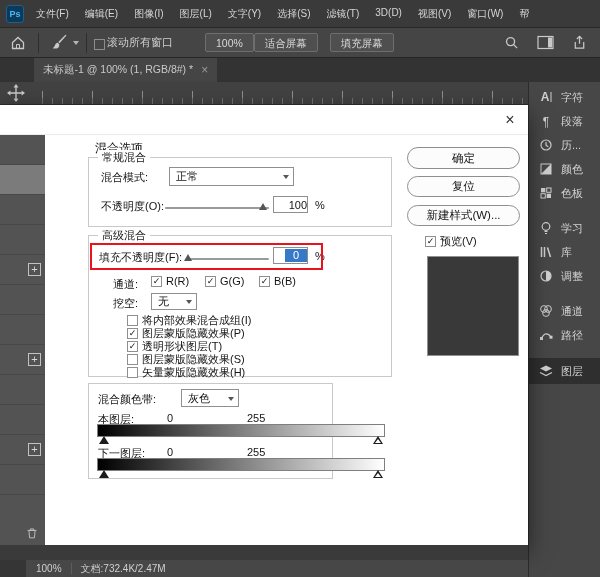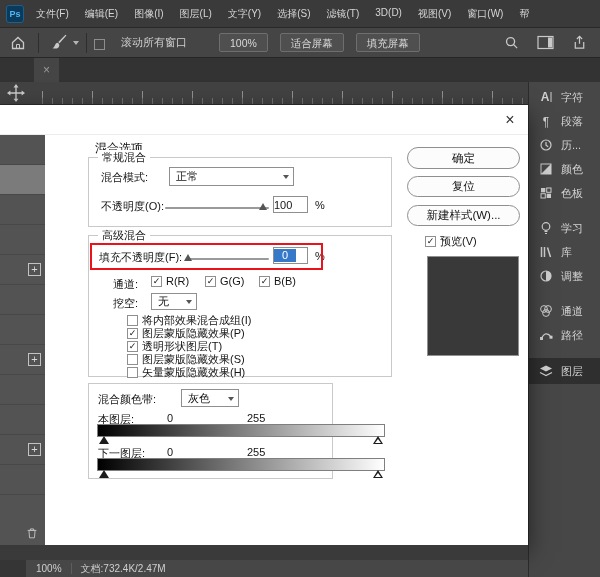--- a/index.html
+++ b/index.html
@@ -14,21 +14,21 @@
  border-radius:3px;color:#53b5f0;font-size:9px;font-weight:bold;display:flex;align-items:center;justify-content:center;flex:none}
 .menus{display:flex;margin-left:4px;overflow:hidden;white-space:nowrap}
 .menu-item{padding:0 8px;font-size:10px}
 
 
 .options-bar{position:absolute;left:0;top:28px;width:600px;height:30px;background:#454545;
  border-bottom:1px solid #262626;display:flex;align-items:center;color:#cfcfcf}
 .vsep{width:1px;height:20px;background:#2e2e2e;margin:0 7px;flex:none}
 .icon-btn{display:flex;align-items:center;justify-content:center;width:26px;height:24px;flex:none}
 .caret-down{width:0;height:0;border-left:3.5px solid transparent;border-right:3.5px solid transparent;border-top:4.5px solid #b5b5b5}
-.opt-check{display:flex;align-items:flex-end;gap:16px;font-size:11px}
+.opt-check{display:flex;align-items:flex-end;gap:2px;font-size:11px}
 .cb-dark{width:11px;height:11px;border:1px solid #8d8d8d;display:inline-flex;align-items:center;justify-content:center;
  font-size:9px;line-height:9px;color:#eee;flex:none}
 .opt-btn{height:19px;padding:0 10px;background:#4f4f4f;border:1px solid #6e6e6e;border-radius:2px;
  color:#d8d8d8;font-size:10.5px;line-height:16px;flex:none}
 
 
 .tab-bar{position:absolute;left:0;top:58px;width:600px;height:24px;background:#333}
 .doc-tab{position:absolute;left:34px;top:0;height:24px;background:#454545;display:flex;align-items:center;gap:8px;
  padding:0 9px;color:#c9c9c9;font-size:10.5px;white-space:nowrap}
 .tab-close{color:#9a9a9a;font-size:12px;line-height:12px}
@@ -54,21 +54,21 @@
 .strip-trash{position:absolute;left:25px;bottom:5px}
 .dialog-body{position:absolute;left:45px;top:30px;width:483px;height:410px;background:#fff;color:#1a1a1a}
 .section-title{position:absolute;left:50px;top:5px;font-size:12px;color:#141414}
 .group{position:absolute;border:1px solid #c9c9c9}
 .group-label{position:absolute;top:-8px;left:9px;background:#fff;padding:0 4px;font-size:11px;color:#141414}
 .lbl{position:absolute;font-size:11px;color:#141414;white-space:nowrap}
 .select{position:absolute;height:19px;background:#fff;border:1px solid #8f8f8f;font-size:11px;color:#141414;
  display:flex;align-items:center;padding:0 16px 0 6px}
 .select .caret-down{position:absolute;right:4px;top:7px;border-top-color:#555}
 .valbox{position:absolute;width:35px;height:17px;border:1px solid #8f8f8f;background:#fff;font-size:11px;color:#141414;
- display:flex;align-items:center;justify-content:flex-start}
+ display:flex;align-items:center;justify-content:flex-end}
 .valbox .sel{background:#3579c8;color:#fff;padding:0 8px;height:13px;line-height:13px}
 .track{position:absolute;height:2px;background:#9a9a9a;border-radius:1px}
 .slider-thumb{position:absolute;width:0;height:0;border-left:4.5px solid transparent;border-right:4.5px solid transparent;
  border-bottom:7px solid #555}
 .cb-light{width:11px;height:11px;border:1px solid #8f8f8f;background:#fff;display:inline-flex;align-items:center;
  justify-content:center;font-size:9px;line-height:9px;color:#111;flex:none}
 .check-item{position:absolute;display:flex;align-items:center;gap:4px;font-size:11px;color:#141414;white-space:nowrap}
 .gradient-bar{position:absolute;height:13px;border:1px solid #7f7f7f;background:linear-gradient(to right,#000,#fff)}
 .tri{position:absolute;width:0;height:0;border-left:5px solid transparent;border-right:5px solid transparent;border-bottom:8px solid #1c1c1c}
 .tri.white::after{content:"";position:absolute;left:-3px;top:3px;width:0;height:0;
@@ -134,21 +134,21 @@
     </span>
     <span class="caret-down" style="margin-left:1px"></span>
     <span class="vsep"></span>
     <label class="opt-check">
       <span class="cb-dark">
           <i></i>
         </span>
       <span>滚动所有窗口</span>
     </label>
     <button class="opt-btn" style="margin-left:32px">100%</button>
-    <button class="opt-btn" style="margin-left:12px">适合屏幕</button>
+    <button class="opt-btn" style="">适合屏幕</button>
     <button class="opt-btn" style="margin-left:12px">填充屏幕</button>
     <span class="icon-btn" style="margin-left:auto">
       <svg width="15" height="15" viewBox="0 0 16 16">
           <circle cx="7" cy="7" r="4.3" fill="none" stroke="#c9c9c9" stroke-width="1.4"></circle>
           <path d="M10.3 10.3L14 14" stroke="#c9c9c9" stroke-width="1.4"></path>
         </svg>
     </span>
     <span class="icon-btn" style="margin-left:8px">
       <svg width="17" height="15" viewBox="0 0 17 15">
           <rect x="1" y="1.5" width="15" height="12" fill="none" stroke="#c9c9c9" stroke-width="1.2"></rect>
@@ -159,20 +159,21 @@
       <svg width="15" height="15" viewBox="0 0 16 16">
           <path d="M8 1.8v7.5" stroke="#c9c9c9" stroke-width="1.3" fill="none"></path>
           <path d="M5.2 4.3L8 1.5l2.8 2.8" stroke="#c9c9c9" stroke-width="1.3" fill="none"></path>
           <path d="M3.5 7.5v6.5h9V7.5" stroke="#c9c9c9" stroke-width="1.3" fill="none"></path>
         </svg>
     </span>
   </div>
 
   <div class="tab-bar">
     <div class="doc-tab">
+      <span>未标题-1 @ 100% (1, RGB/8#) *</span>
       <span class="tab-close">×</span>
     </div>
   </div>
 
   <div class="ruler-corner">
     <span>
       <svg width="18" height="18" viewBox="0 0 16 16">
           <path fill="#c9c9c9" d="M8 0l2.2 3H5.8zM8 16l-2.2-3h4.4zM0 8l3-2.2v4.4zM16 8l-3-2.2v4.4z"></path>
           <path stroke="#c9c9c9" stroke-width="1.2" d="M8 2.5v11M2.5 8h11" fill="none"></path>
         </svg>

